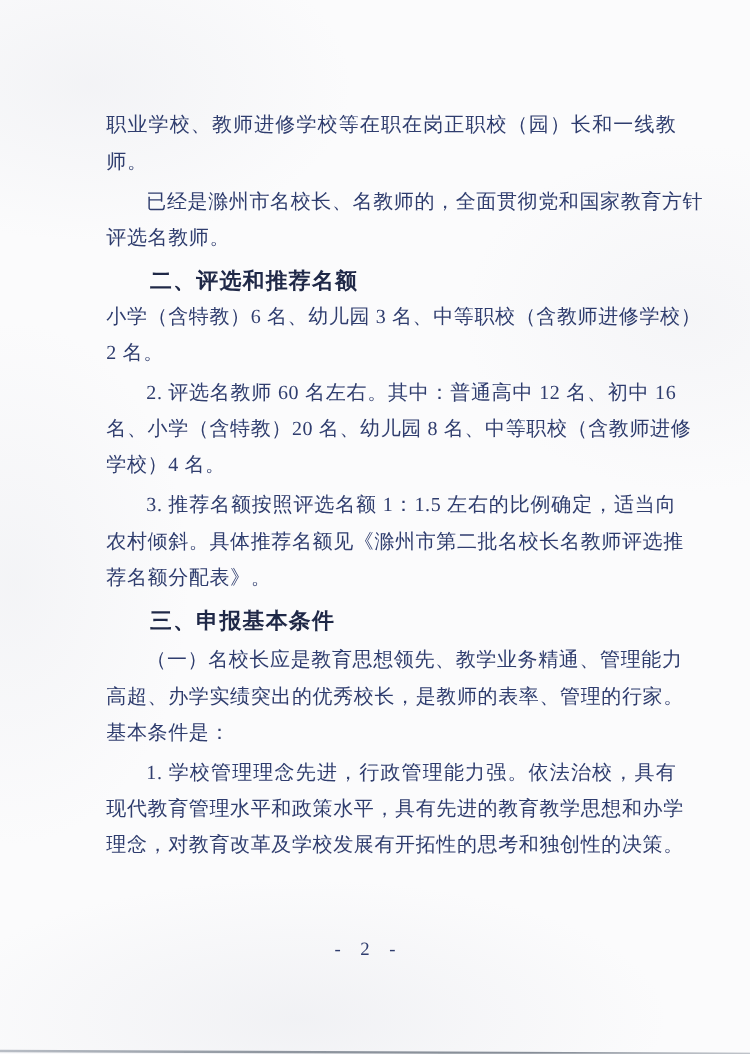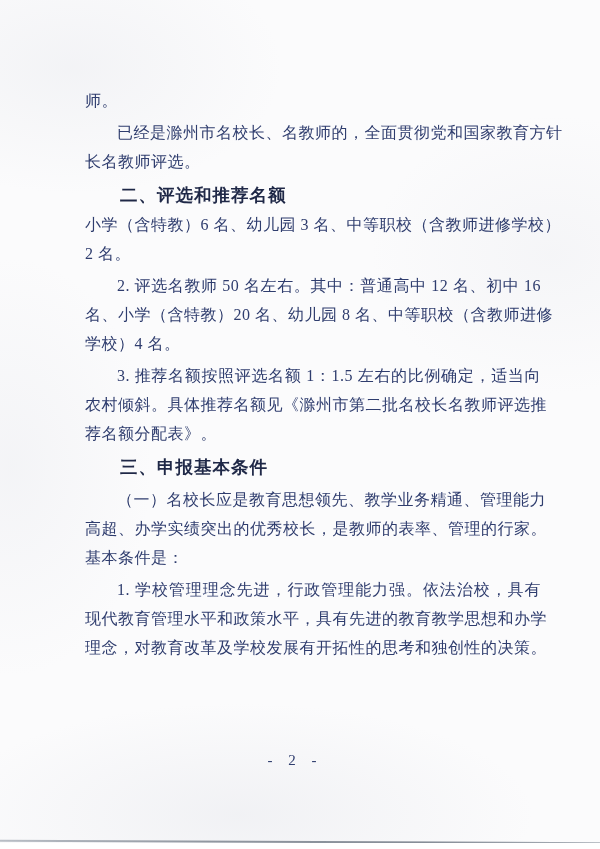--- a/index.html
+++ b/index.html
@@ -80,27 +80,28 @@
     width: 600px;
     height: 6px;
     background: #ffffff;
   }
 </style>
 </head>
 <body>
 
 <div class="scan-page">
   <div class="doc-lines">
+      <div class="line">职业学校、教师进修学校等在职在岗正职校（园）长和一线教</div>
       <div class="line no-fill">师。</div>
       <div class="line para-start">已经是滁州市名校长、名教师的，全面贯彻党和国家教育方针</div>
-      <div class="line no-fill">长名教师评选。</div>
+      <div class="line no-fill">评选名教师。</div>
       <div class="line heading para-start no-fill">二、评选和推荐名额</div>
       <div class="line">小学（含特教）6 名、幼儿园 3 名、中等职校（含教师进修学校）</div>
       <div class="line no-fill">2 名。</div>
-      <div class="line para-start">2. 评选名教师 50 名左右。其中：普通高中 12 名、初中 16</div>
+      <div class="line para-start">2. 评选名教师 60 名左右。其中：普通高中 12 名、初中 16</div>
       <div class="line">名、小学（含特教）20 名、幼儿园 8 名、中等职校（含教师进修</div>
       <div class="line no-fill">学校）4 名。</div>
       <div class="line para-start">3. 推荐名额按照评选名额 1：1.5 左右的比例确定，适当向</div>
       <div class="line">农村倾斜。具体推荐名额见《滁州市第二批名校长名教师评选推</div>
       <div class="line no-fill">荐名额分配表》。</div>
       <div class="line heading para-start no-fill">三、申报基本条件</div>
       <div class="line para-start">（一）名校长应是教育思想领先、教学业务精通、管理能力</div>
       <div class="line">高超、办学实绩突出的优秀校长，是教师的表率、管理的行家。</div>
       <div class="line no-fill">基本条件是：</div>
       <div class="line para-start">1. 学校管理理念先进，行政管理能力强。依法治校，具有</div>

